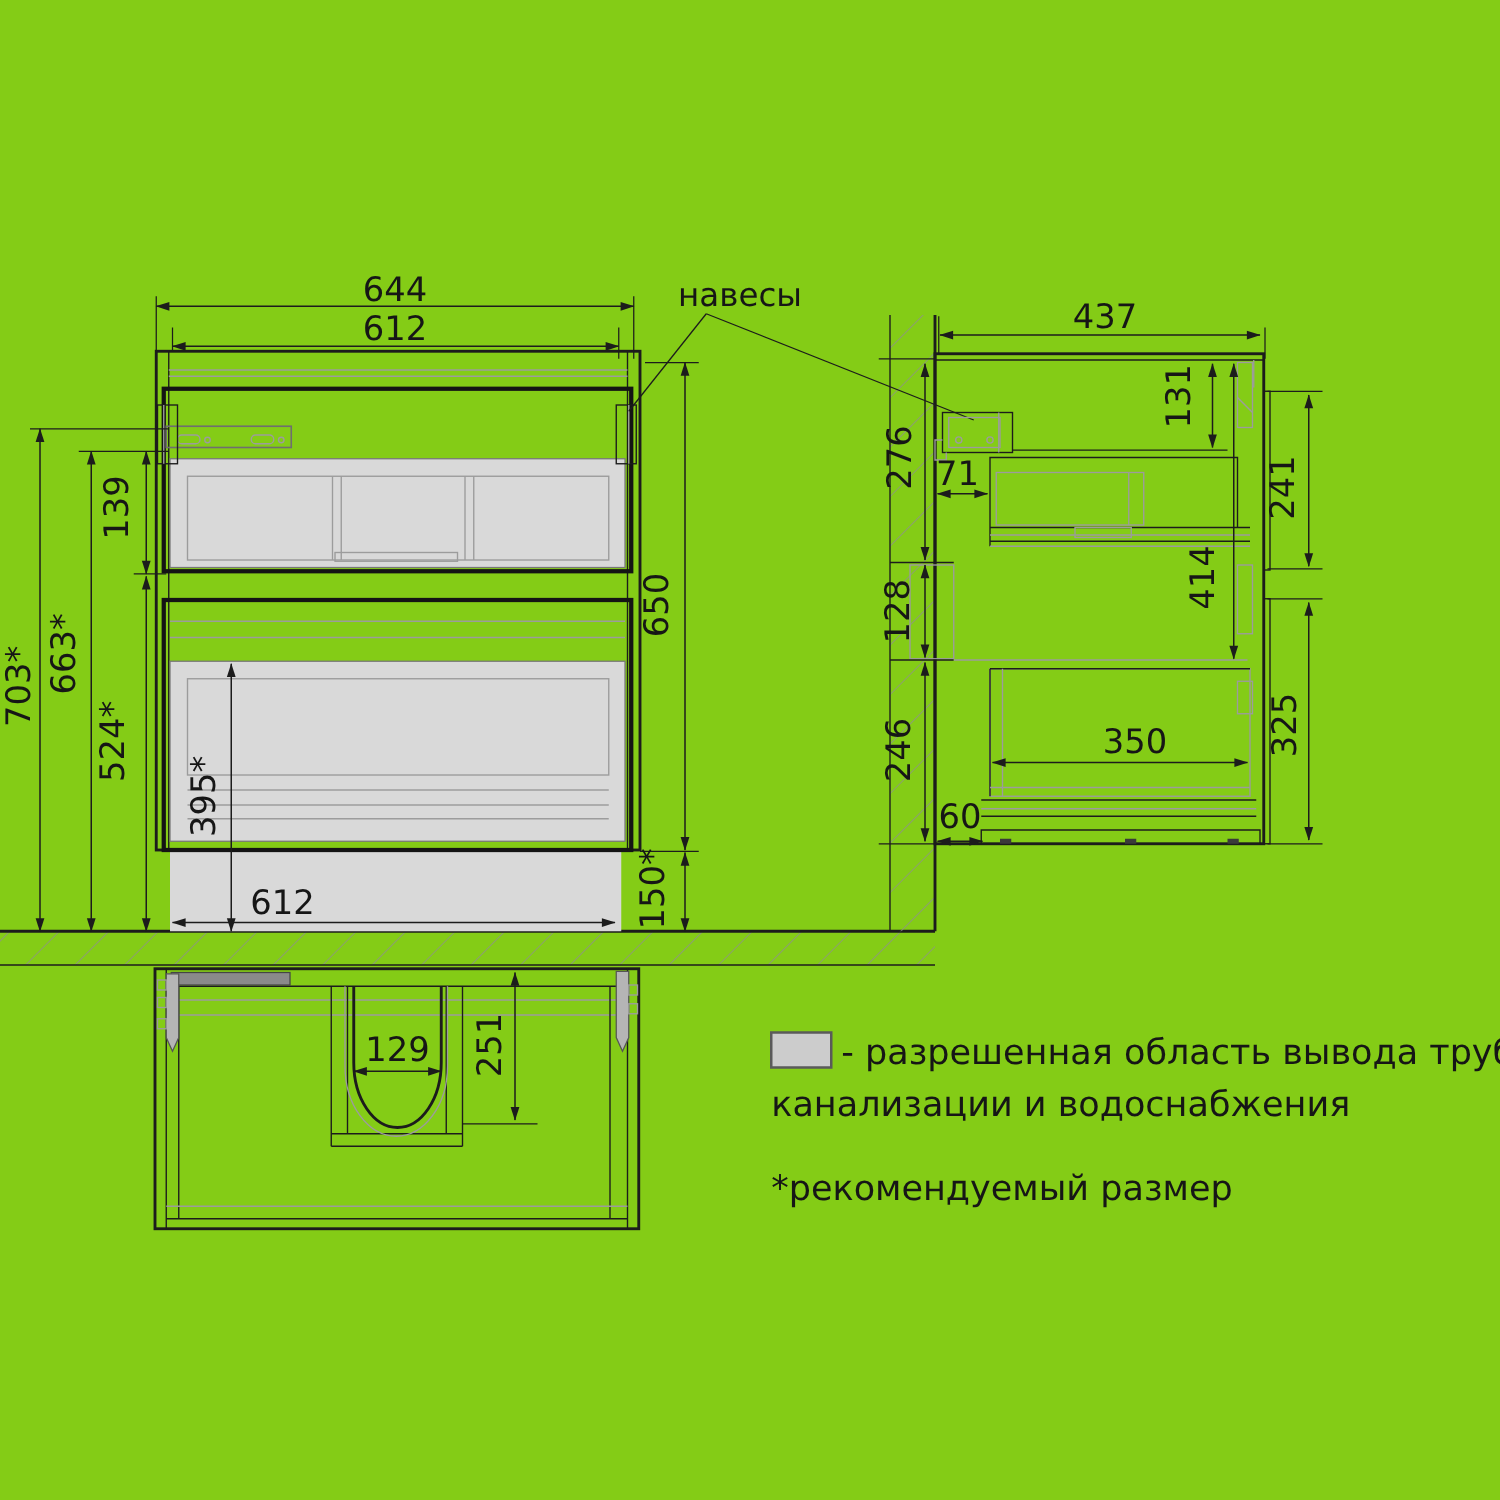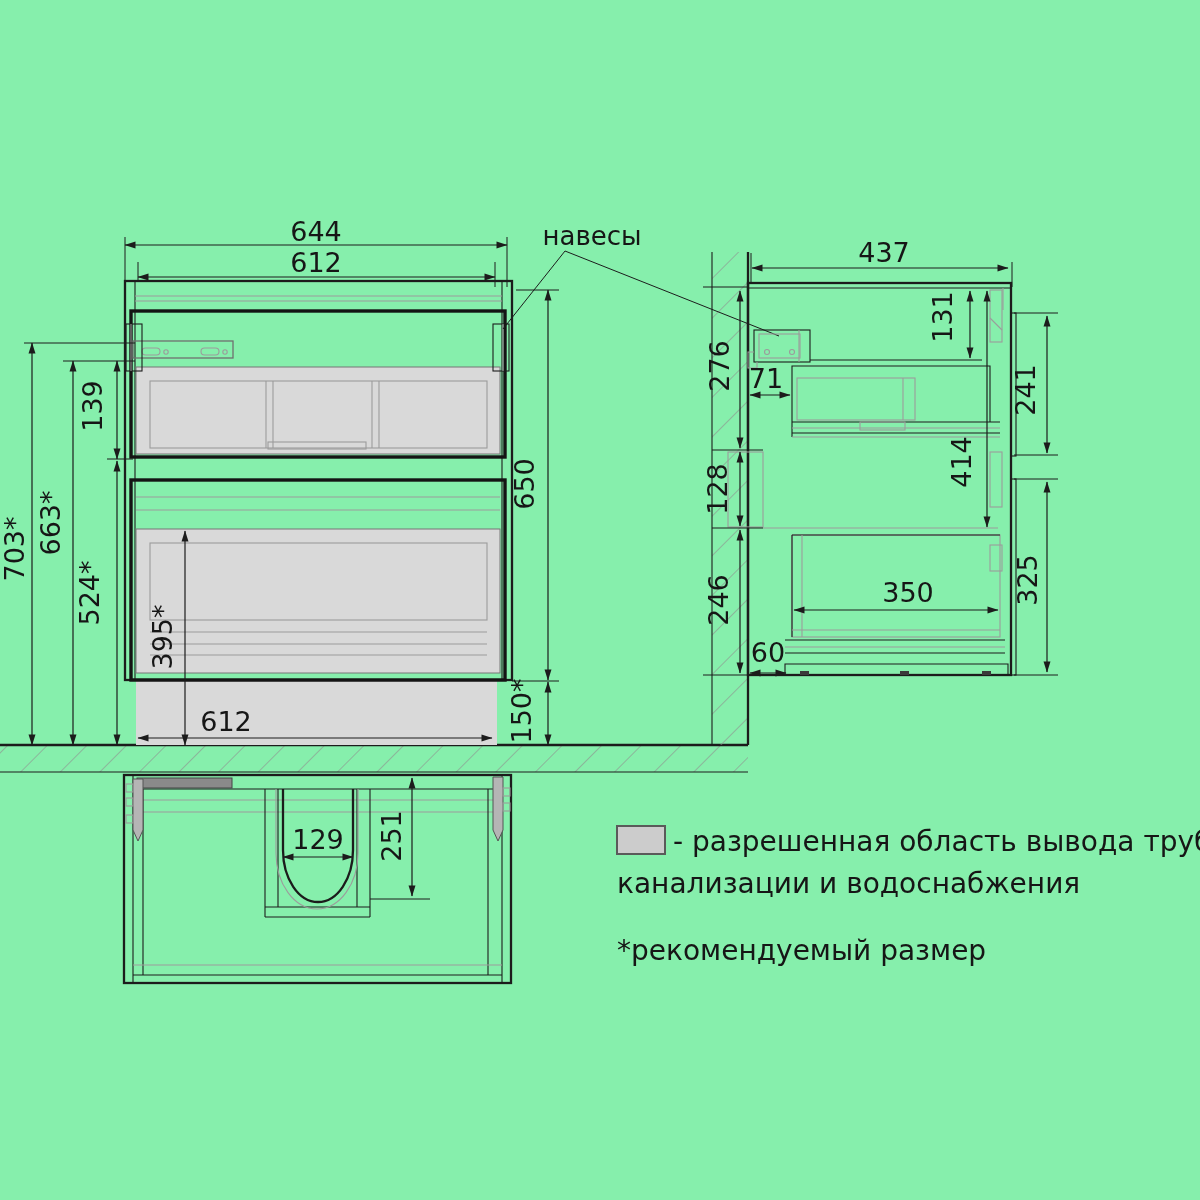--- a/index.html
+++ b/index.html
@@ -1,16 +1,16 @@
 <!DOCTYPE html>
 <html><head>
 <meta charset="utf-8">
 <style>
   html,body{margin:0;padding:0;background:#ffffff;}
-  .stage{position:relative;width:1200px;height:1200px;background:#86efac;overflow:hidden;}
+  .stage{position:relative;width:1200px;height:1200px;background:#84cc16;overflow:hidden;}
   svg{display:block;}
   svg text{font-family:"DejaVu Sans","Liberation Sans",sans-serif;fill:#161616;}
   .dimtxt{font-size:27px;}
   .caltxt{font-size:26px;}
   .legtxt{font-size:28px;}
   .ln1{stroke:#1c1c1c;stroke-width:1.1;fill:none;}
   .ln2{stroke:#1c1c1c;stroke-width:2.3;fill:none;}
   .ln3{stroke:#141414;stroke-width:3.4;fill:none;}
   .lng{stroke:#9c9c9c;stroke-width:1.1;fill:none;}
   .lngm{stroke:#6f6f6f;stroke-width:1.3;fill:none;}

